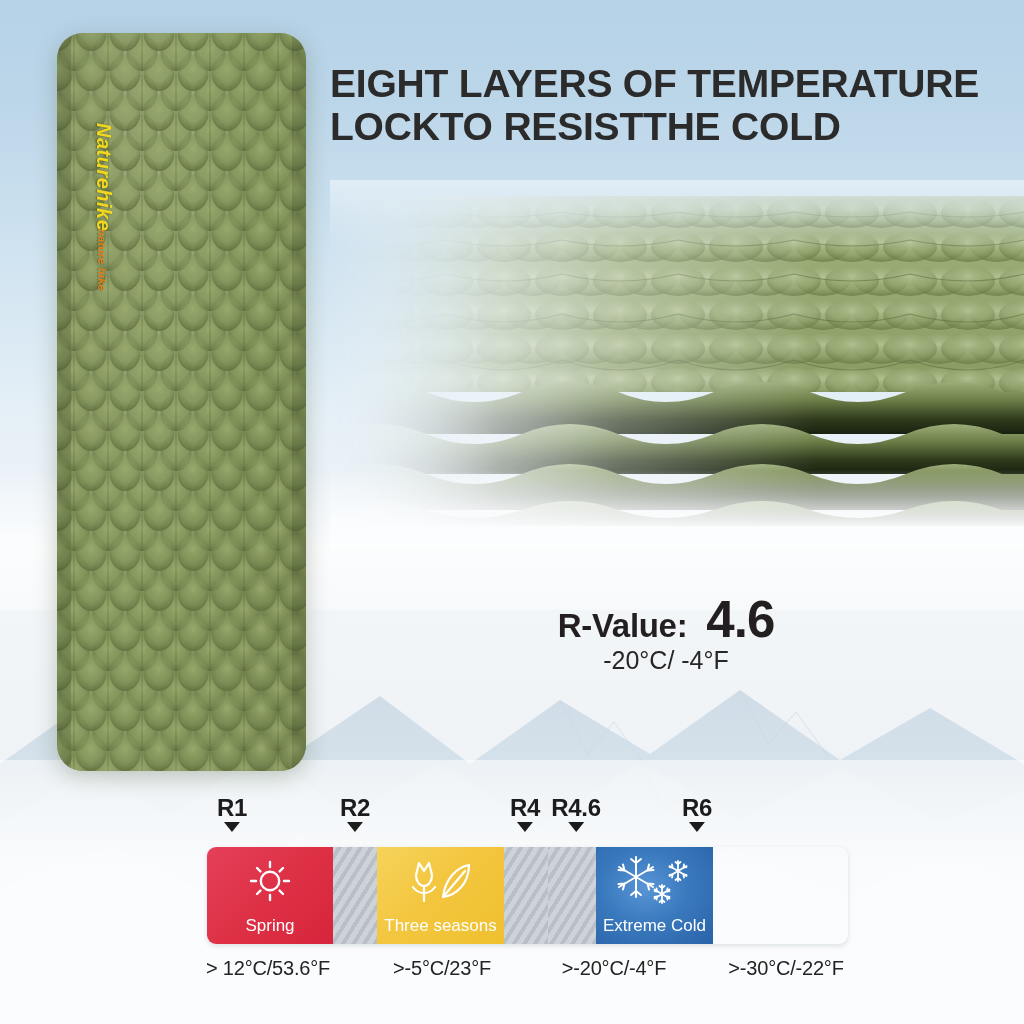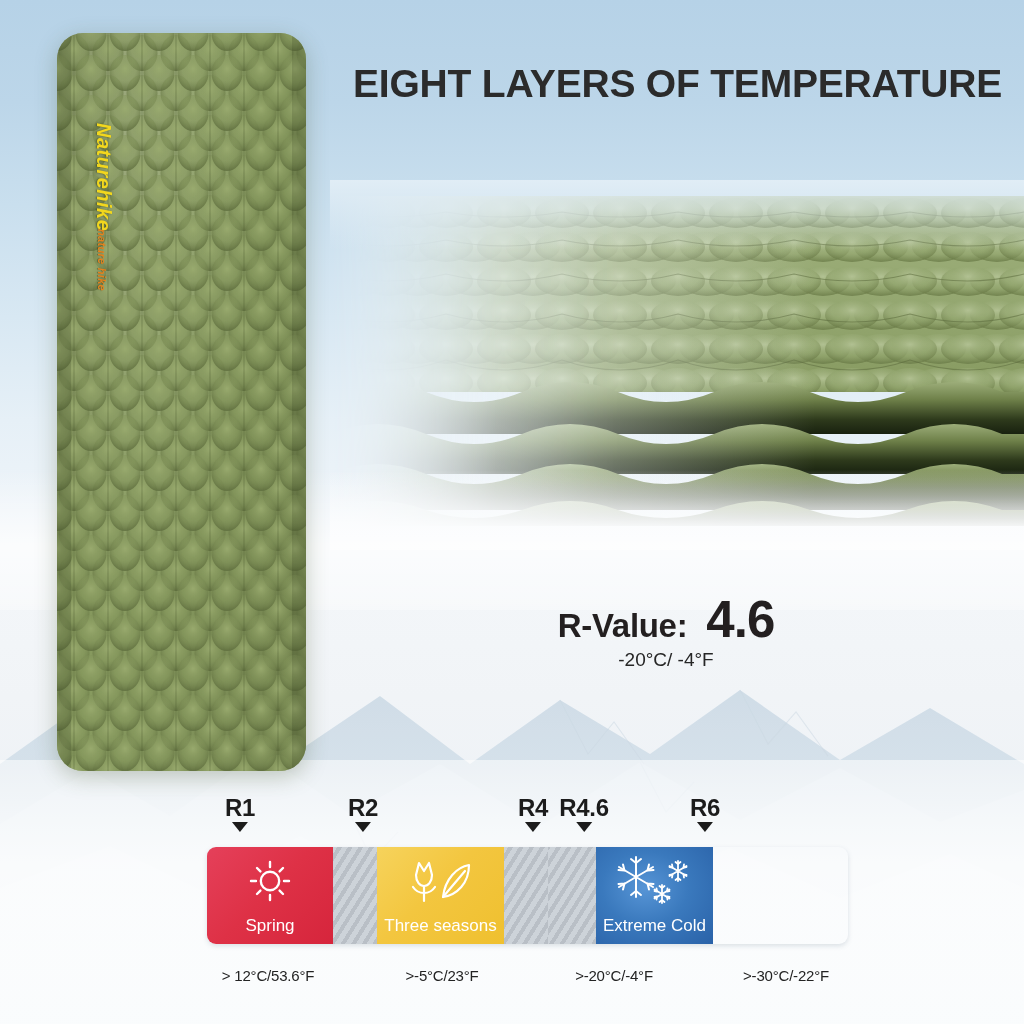--- a/index.html
+++ b/index.html
@@ -68,37 +68,37 @@
     position:absolute;left:51px;top:196px;
     transform:rotate(90deg);transform-origin:left top;
     font-size:11px;font-weight:bold;letter-spacing:.3px;
     color:#e8821c;text-shadow:0 1px 1px rgba(40,50,20,.5);
     white-space:nowrap;font-style:italic;opacity:.95;
   }
 
   
   .headline{
     position:absolute;left:330px;top:62px;width:672px;
-    text-align:right;color:#2b2b2b;
+    text-align:left;color:#2b2b2b;
     font-size:39px;font-weight:bold;line-height:43px;
     letter-spacing:-.2px;
   }
   .headline .l2{display:block;}
 
   
   .rv-wrap{position:absolute;left:330px;top:596px;width:672px;text-align:center;color:#231f20;}
   .rv-line{display:flex;align-items:baseline;justify-content:center;gap:19px;}
   .rv-label{font-size:33px;font-weight:bold;letter-spacing:-.3px;}
   .rv-number{font-size:51px;font-weight:bold;letter-spacing:-1px;line-height:.95;}
   .rv-sub{margin-top:9px;font-size:25px;line-height:31px;font-weight:400;color:#262626;}
-  .rv-temp{font-size:19px;line-height:30px;font-weight:400;color:#262626;}
+  .rv-temp{font-size:25px;line-height:30px;font-weight:400;color:#262626;}
 
   
   .scale{position:absolute;left:0;top:795px;width:1024px;height:215px;}
-  .markers{position:absolute;left:8px;top:0;width:844px;height:52px;}
+  .markers{position:absolute;left:0;top:0;width:844px;height:52px;}
   .marker{position:absolute;top:0;transform:translateX(-50%);text-align:center;}
   .marker .mlabel{font-size:24px;font-weight:bold;color:#1c1c1c;line-height:26px;letter-spacing:-.3px;}
   .marker .arrow{
     width:0;height:0;margin:1px auto 0;
     border-left:8px solid transparent;border-right:8px solid transparent;
     border-top:10px solid #1c1c1c;
   }
 
   .bar{position:absolute;left:207px;top:52px;width:641px;height:97px;display:flex;border-radius:9px;overflow:hidden;
        box-shadow:0 2px 5px rgba(80,100,120,.18);}
@@ -113,21 +113,21 @@
   .hatch{
     width:44px;height:97px;
     background:
       repeating-linear-gradient(-58deg,
         #b9bfc6 0px,#b9bfc6 4px,
         #cdd3d9 4px,#cdd3d9 9px);
   }
   .hatch-last{width:48px;}
 
   .temps{position:absolute;left:0;top:160px;width:1024px;height:40px;}
-  .temp{position:absolute;top:12px;transform:translateX(-50%);font-size:15px;color:#232323;white-space:nowrap;letter-spacing:-.2px;}
+  .temp{position:absolute;top:2px;transform:translateX(-50%);font-size:20px;color:#232323;white-space:nowrap;letter-spacing:-.2px;}
 </style>
 </head>
 <body>
 
 <div id="stage">
 
   <div class="bg-sky"></div>
 
   <svg class="mtn" viewBox="0 0 1024 560" preserveAspectRatio="none">
     <defs>
@@ -235,20 +235,21 @@
       <rect x="0" y="0" width="249" height="738" fill="none"></rect>
       <rect x="0" y="0" width="14" height="738" fill="rgba(40,52,24,.18)"></rect>
       <rect x="235" y="0" width="14" height="738" fill="rgba(40,52,24,.18)"></rect>
     </svg>
     <div class="brand">Naturehike</div>
     <div class="brand-sub">nature hike</div>
   </div>
 
   <div class="headline">
     <span>EIGHT LAYERS OF TEMPERATURE</span>
+    <span class="l2">LOCKTO RESISTTHE COLD</span>
   </div>
 
   <div class="rv-wrap">
     <div class="rv-line">
       <span class="rv-label">R-Value:</span>
       <span class="rv-number">4.6</span>
     </div>
     <div class="rv-temp">-20°C/ -4°F</div>
   </div>
 

